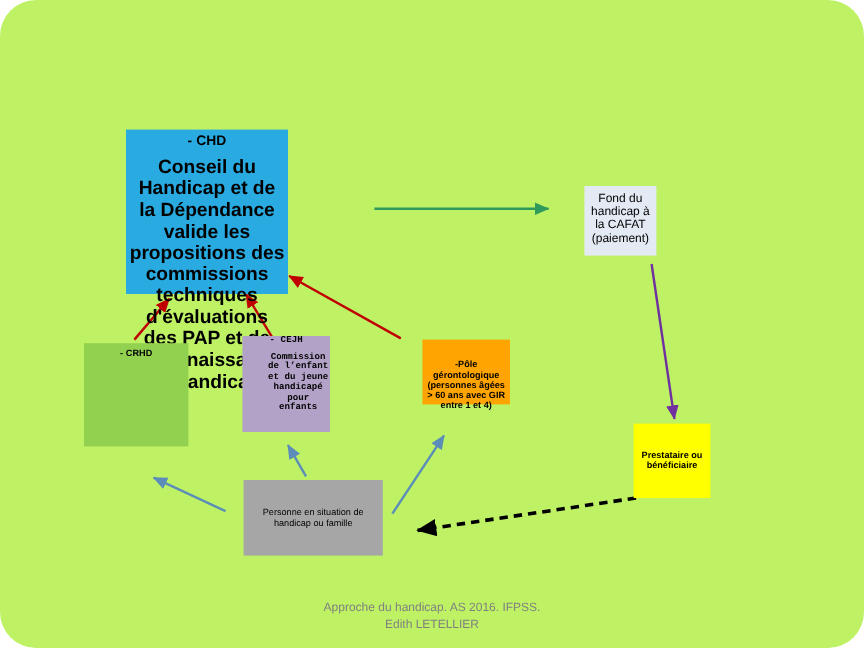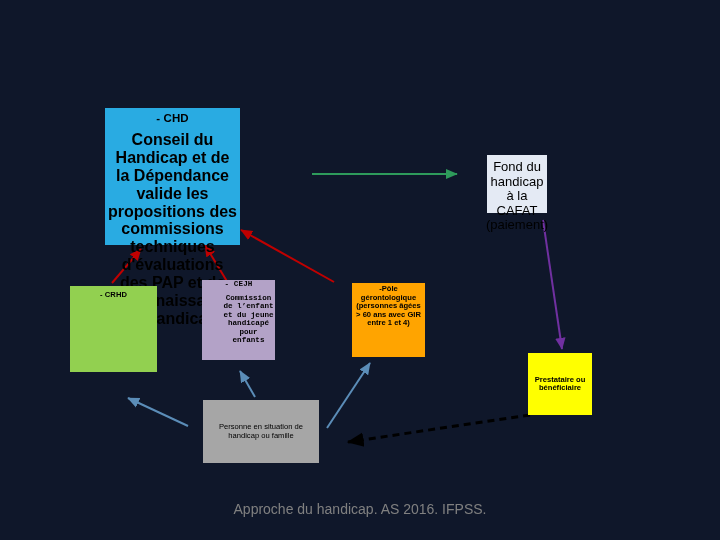--- a/index.html
+++ b/index.html
@@ -7,22 +7,23 @@
     padding: 0;
     background: #ffffff;
   }
   body {
     font-family: "Liberation Sans", sans-serif;
   }
   #canvas {
     position: relative;
     width: 720px;
     height: 540px;
-    background: #0f172a;
+    background: #bef264;
     overflow: hidden;
+    border-radius: 30px;
   }
   .node {
     position: absolute;
     box-sizing: border-box;
     display: flex;
     flex-direction: column;
     align-items: center;
     justify-content: flex-start;
     text-align: center;
     color: #000000;
@@ -75,38 +76,38 @@
     font-family: Liberation Mono, monospace;
   }
   #node-cejh .title { font-size: 7.6px; margin-bottom: 5px; }
   #node-cejh .body  { font-size: 7.6px; padding: 0 1px; margin-left: 20px; }
 
   
   #node-pole {
     left: 352px;
     top: 283px;
     width: 73px;
-    height: 74px;
+    height: 54px;
     background: #FFA400;
-    padding-top: 2px;
+    padding-top: 17px;
     font-size: 7.6px;
   }
   #node-pole .body { font-size: 7.6px; padding: 0 1px; }
 
   
   #node-fond {
     left: 487px;
     top: 155px;
     width: 60px;
     height: 58px;
     background: #E4EAF4;
     padding-top: 5px;
     font-size: 7.4px;
   }
-  #node-fond .body { font-size: 13px; font-weight: normal; padding: 0 2px; }
+  #node-fond .body { font-size: 10px; font-weight: normal; padding: 0 2px; }
 
   
   #node-prestataire {
     left: 528px;
     top: 353px;
     width: 64px;
     height: 62px;
     background: #FFFF00;
     justify-content: center;
     font-size: 7.6px;
@@ -126,21 +127,21 @@
   #node-personne .body { font-size: 7.6px; font-weight: normal; padding: 0 3px; }
 
   
   #footer {
     position: absolute;
     left: 0;
     top: 500px;
     width: 720px;
     text-align: center;
     color: #808080;
-    font-size: 14px;
+    font-size: 10px;
     line-height: 1.35;
     z-index: 2;
   }
 
   #arrow-layer {
     position: absolute;
     left: 0;
     top: 0;
     width: 720px;
     height: 540px;
@@ -216,15 +217,16 @@
   <div class="node" id="node-prestataire">
     <div class="body">Prestataire ou bénéficiaire</div>
   </div>
 
   <div class="node" id="node-personne">
     <div class="body">Personne en situation de handicap ou famille</div>
   </div>
 
   <div id="footer">
     <div>Approche du handicap. AS 2016. IFPSS.</div>
+    <div>Edith LETELLIER</div>
   </div>
 
 </div>
 
 </body></html>

